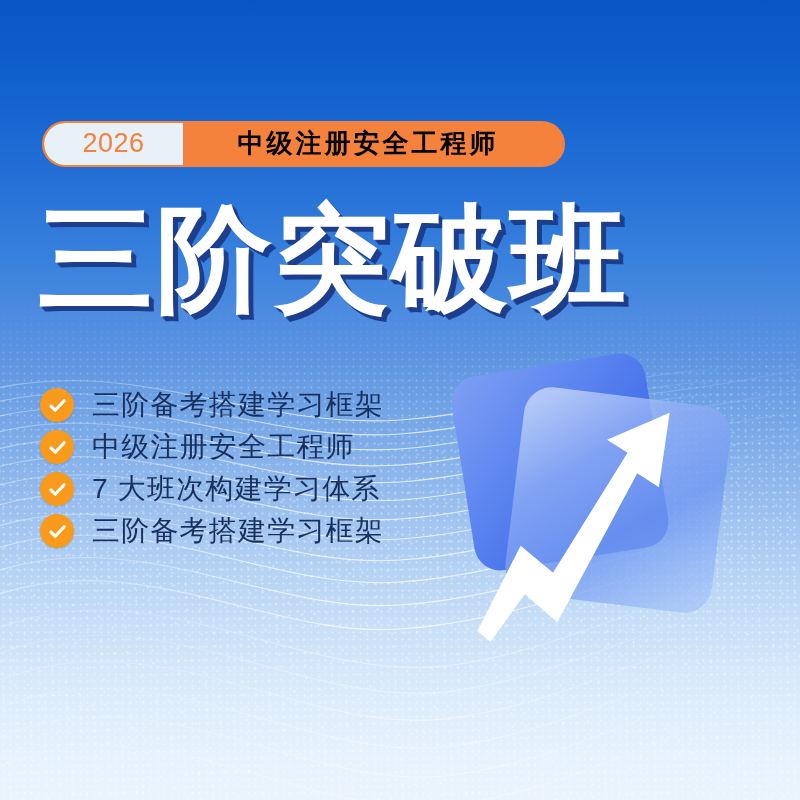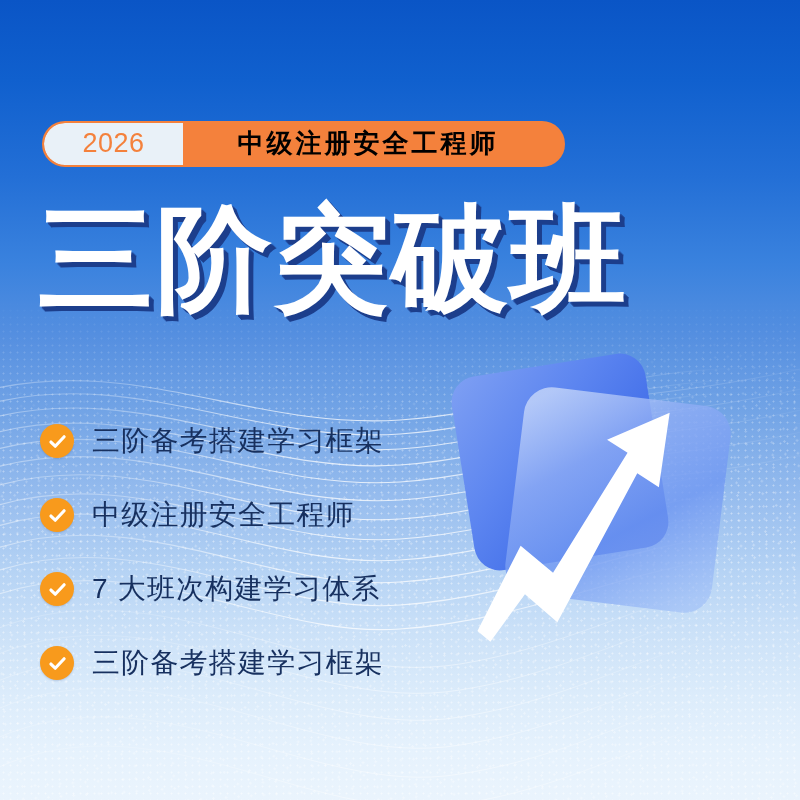--- a/index.html
+++ b/index.html
@@ -94,23 +94,22 @@
         5px 5px 0 #1C3E8C,
         4px 4px 0 #1C3E8C,
         3px 3px 0 #1F4494,
         2px 2px 0 #24499B;
     margin-top: 10px;
     -webkit-text-stroke:0;
   }
 
   
   .bullets {
-    position:absolute; left:40px; top:420px;
+    position:absolute; left:40px; top:384px;
     display:flex; flex-direction:column;
-    gap:32px;
     z-index:5;
     justify-content:flex-end;
   }
   .bullet { display:flex; align-items:center; gap:18px; height:42px; }
   .tick {
     width:34px; height:34px; flex:0 0 34px;
     border-radius:50%;
     background:#F89A1C;
     display:flex; align-items:center; justify-content:center;
     box-shadow:0 1px 2px rgba(20,50,110,.18);

